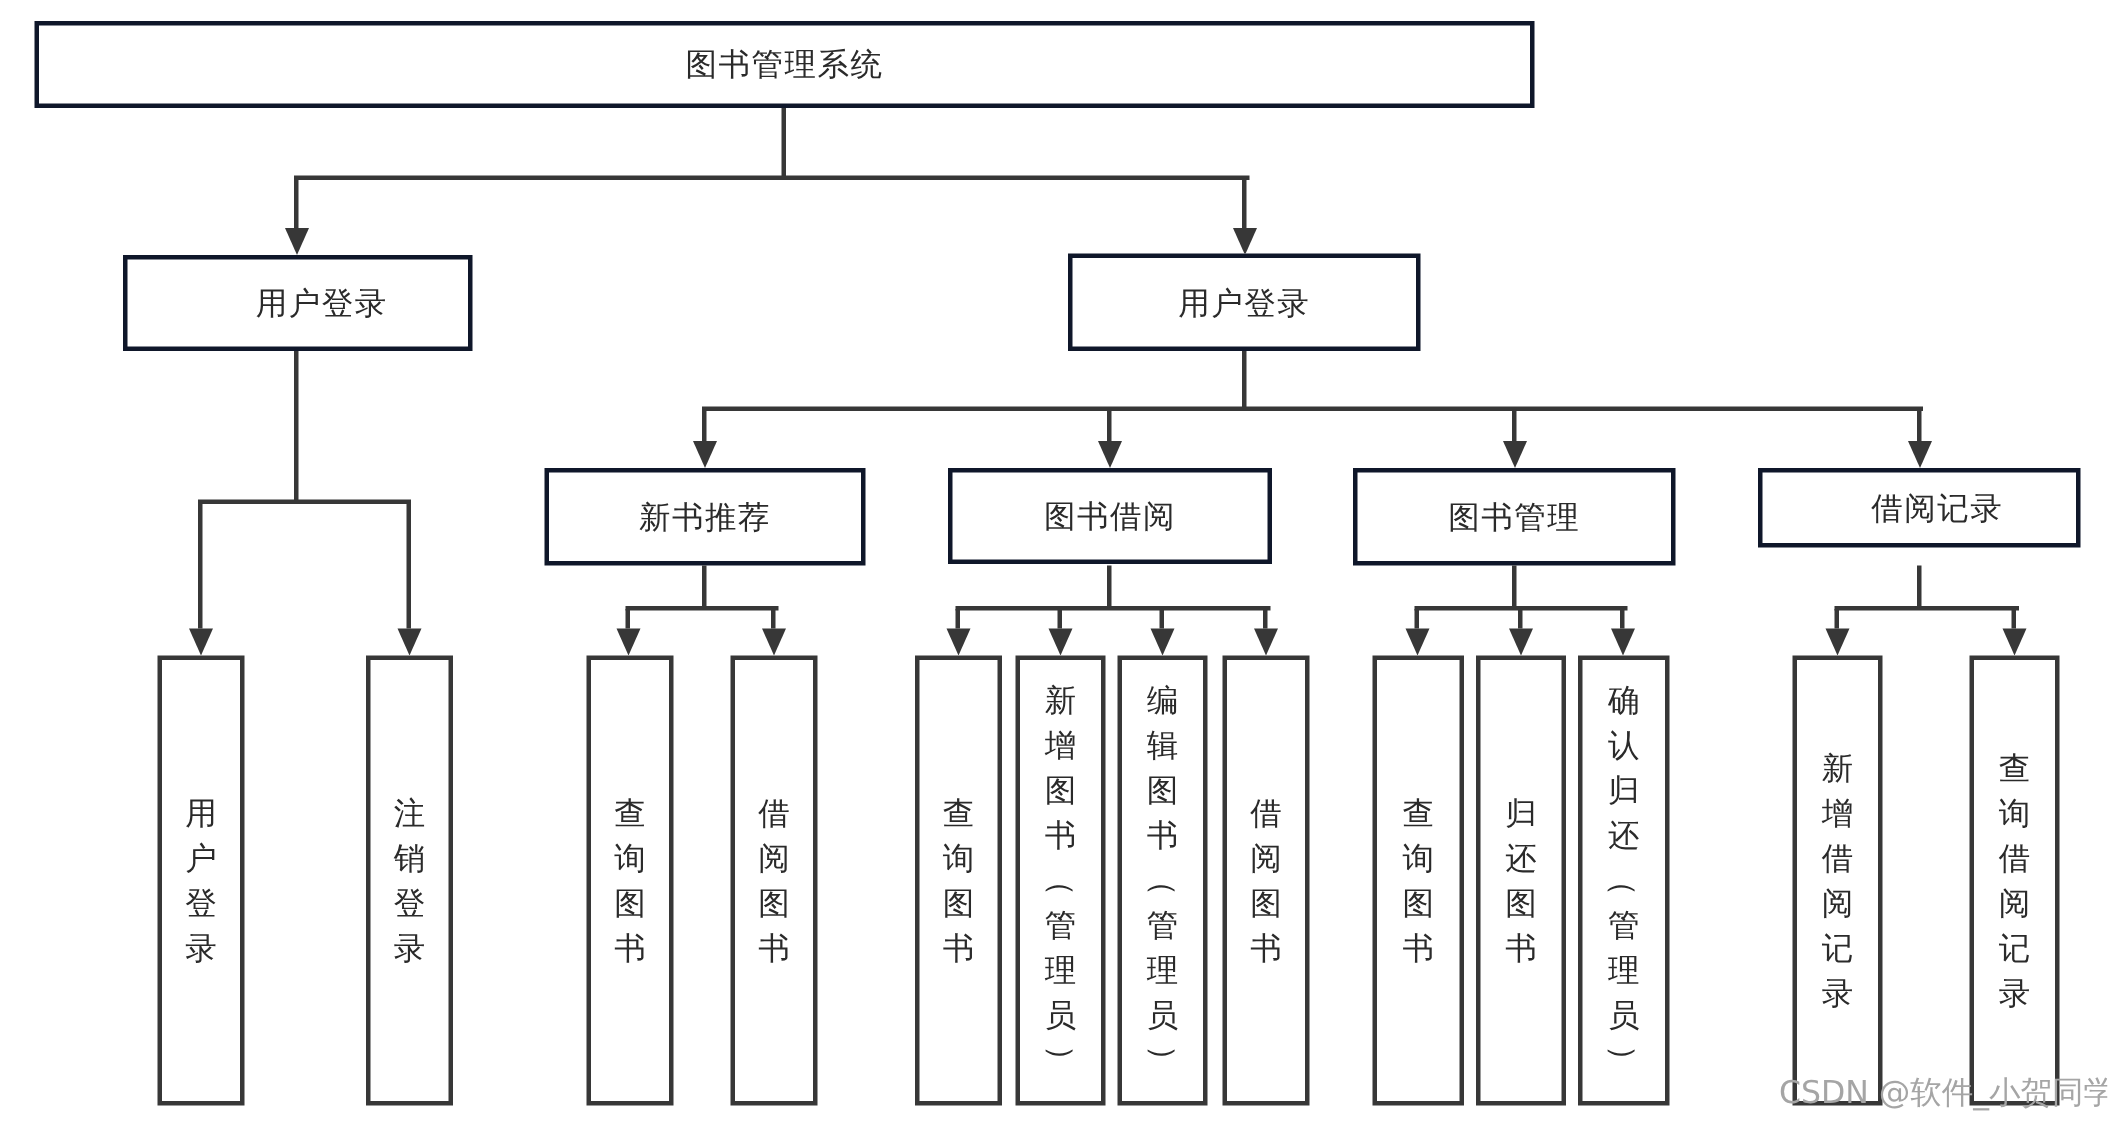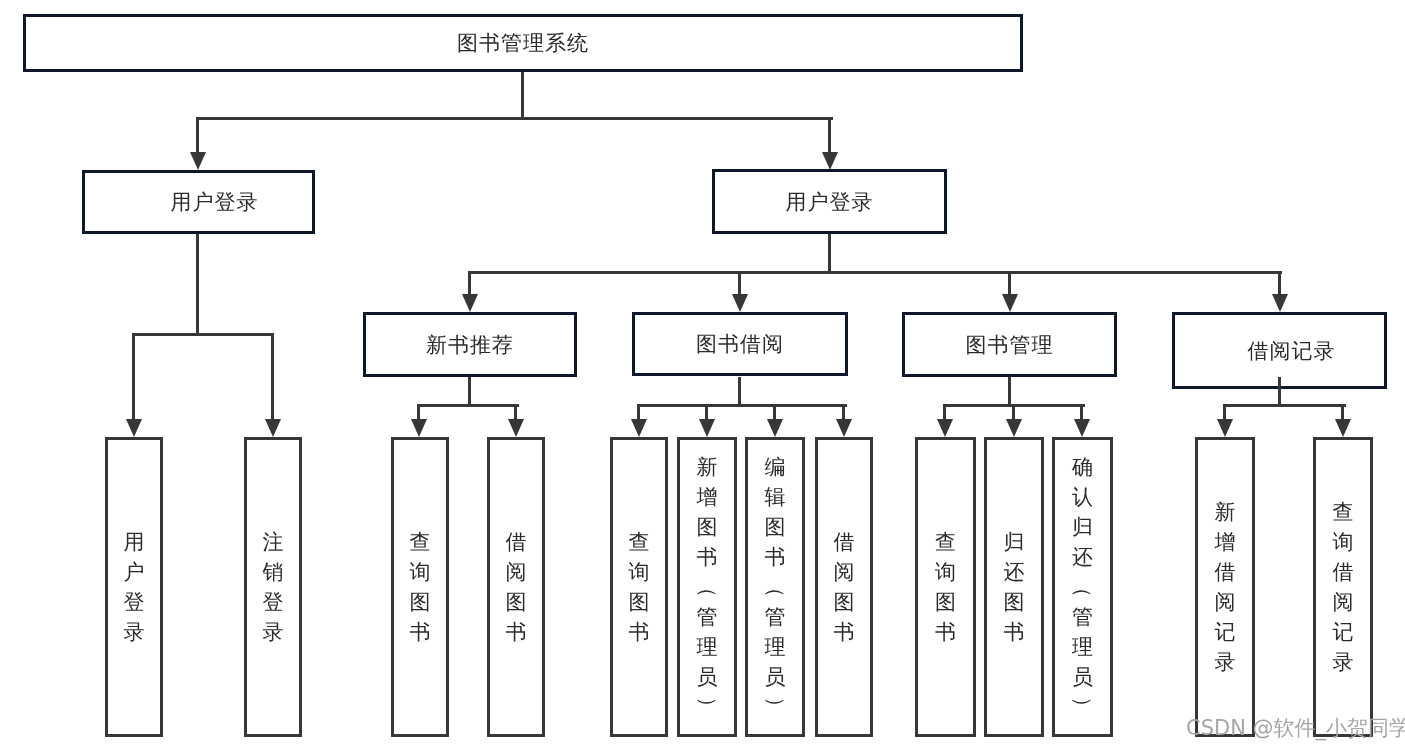--- a/index.html
+++ b/index.html
@@ -74,21 +74,21 @@
 
   <div class="box" style="left:632px;top:312px;width:216px;height:64px;">
     <span class="hlabel">图书借阅</span>
   </div>
   <div class="box" style="left:363px;top:312px;width:214px;height:65px;">
     <span class="hlabel">新书推荐</span>
   </div>
   <div class="box" style="left:902px;top:312px;width:215px;height:65px;">
     <span class="hlabel">图书管理</span>
   </div>
-  <div class="box" style="left:1172px;top:312px;width:215px;height:77px;padding-left:24px;">
+  <div class="box" style="left:1172px;top:312px;width:215px;height:53px;padding-left:24px;">
     <span class="hlabel">借阅记录</span>
   </div>
 
   <div class="vline" style="left:468px;top:377px;height:29px;"></div>
   <div class="vline" style="left:738px;top:377px;height:29px;"></div>
   <div class="vline" style="left:1008px;top:377px;height:29px;"></div>
   <div class="vline" style="left:1278px;top:377px;height:29px;"></div>
 
   <div class="hline" style="left:417px;top:404px;width:102px;"></div>
   <div class="hline" style="left:637px;top:404px;width:210px;"></div>

